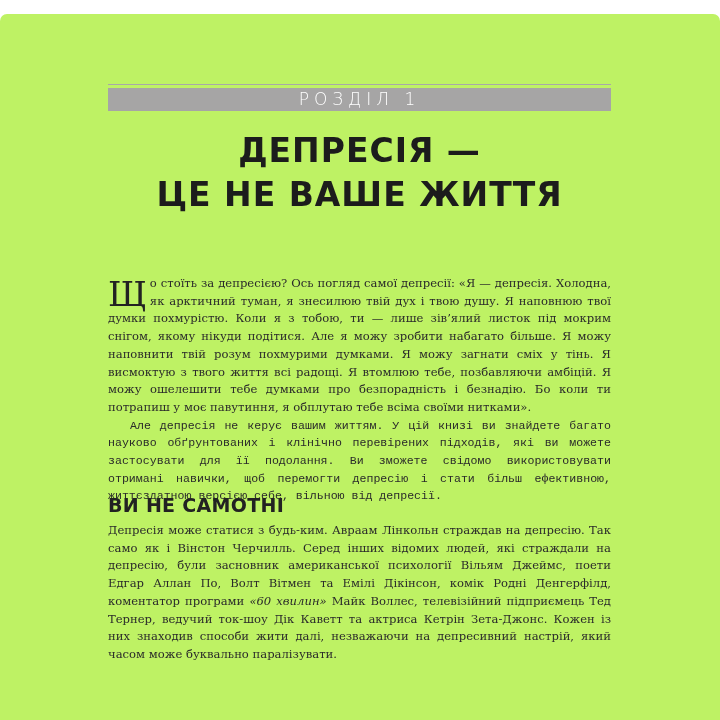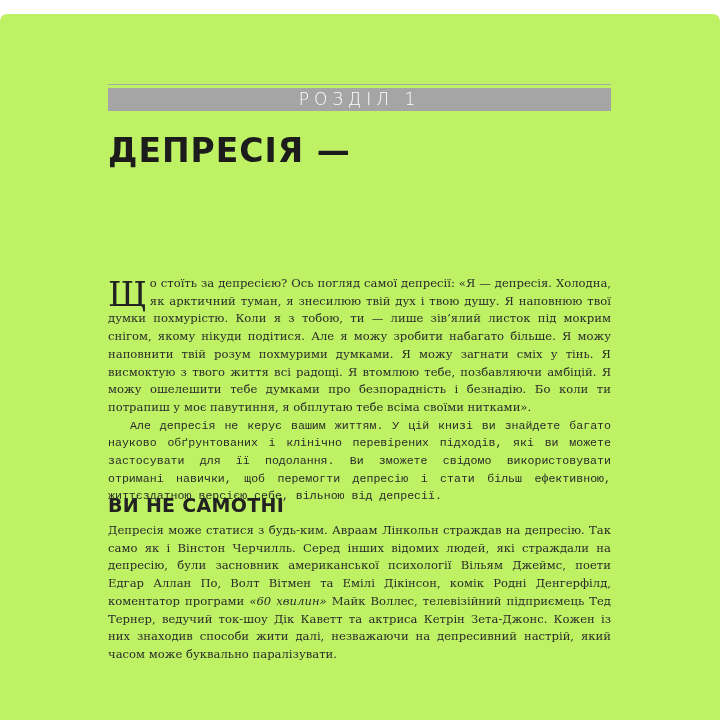--- a/index.html
+++ b/index.html
@@ -2,21 +2,21 @@
 <html><head>
 <meta charset="utf-8">
 <style>
   html, body { margin: 0; padding: 0; background: #ffffff; }
   body { width: 720px; height: 720px; position: relative; overflow: hidden; }
   .page { position: absolute; left: 0; top: 14px; width: 720px; height: 720px; background: #bef264; border-radius: 7px; }
   .rule-top { position: absolute; left: 108px; top: 70px; width: 503px; height: 1px; background: #a8a8a8; }
   .chapter-bar { position: absolute; left: 108px; top: 74px; width: 503px; height: 23px; background: #a6a5a5;
     color: #ffffff; font-family: "DejaVu Sans", sans-serif; font-size: 17px; letter-spacing: 5px;
     text-align: center; line-height: 23px; font-weight: 300; }
-  .title { position: absolute; left: 108px; top: 115px; width: 503px; text-align: left;
+  .title { position: absolute; left: 108px; top: 115px; width: 503px; text-align: center;
     font-family: "DejaVu Sans", sans-serif; font-weight: bold; color: #1c1c1c; font-size: 33px; line-height: 44px; letter-spacing: 1px; }
   .body { position: absolute; left: 108px; width: 503px; font-family: "DejaVu Serif", serif; color: #2a2a2a;
     font-size: 11.6px; line-height: 17.7px; text-align: justify; }
   .p1 { top: 261px; }
   .p2 { top: 508px; }
   .drop { float: left; font-family: "DejaVu Serif", serif; font-size: 34px; line-height: 30px; margin: 4px 3px 0 0; color: #222; }
   .indent { text-indent: 22px; font-family: Liberation Mono, monospace; }
   .para { margin: 0; }
   .section-head { position: absolute; left: 108px; top: 480px; font-family: "DejaVu Sans", sans-serif; font-weight: bold;
     font-size: 19px; color: #222; letter-spacing: 0.3px; }
@@ -24,20 +24,21 @@
 </style>
 </head>
 <body>
 
 <div class="page">
   <div class="rule-top"></div>
   <div class="chapter-bar">РОЗДІЛ 1</div>
 
   <div class="title">
     <div>ДЕПРЕСІЯ —</div>
+    <div>ЦЕ НЕ ВАШЕ ЖИТТЯ</div>
   </div>
 
   <div class="body p1">
     <p class="para"><span class="drop">Щ</span><span>о стоїть за депресією? Ось погляд самої депресії: «Я — депресія. Холодна, як арктичний туман, я знесилюю твій дух і твою душу. Я наповнюю твої думки похмурістю. Коли я з тобою, ти — лише зів’ялий листок під мокрим снігом, якому нікуди подітися. Але я можу зробити набагато більше. Я можу наповнити твій розум похмурими думками. Я можу загнати сміх у тінь. Я висмоктую з твого життя всі радощі. Я втомлюю тебе, позбавляючи амбіцій. Я можу ошелешити тебе думками про безпорадність і безнадію. Бо коли ти потрапиш у моє павутиння, я обплутаю тебе всіма своїми нитками».</span></p>
     <p class="para indent">Але депресія не керує вашим життям. У цій книзі ви знайдете багато науково обґрунтованих і клінічно перевірених підходів, які ви можете застосувати для її подолання. Ви зможете свідомо використовувати отримані навички, щоб перемогти депресію і стати більш ефективною, життєздатною версією себе, вільною від депресії.</p>
   </div>
 
   <div class="section-head">ВИ НЕ САМОТНІ</div>
 
   <div class="body p2">

